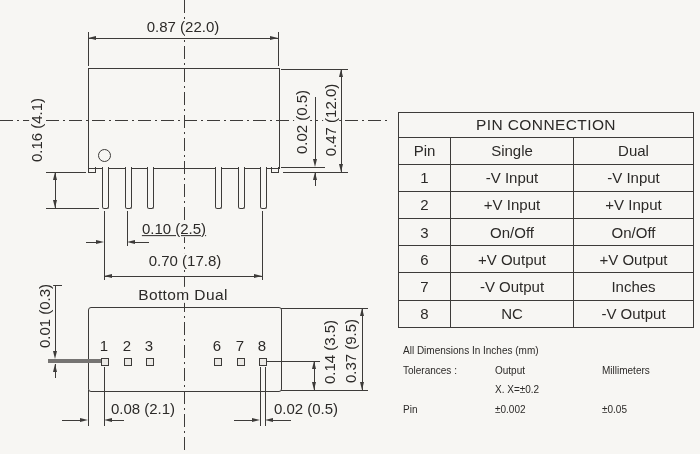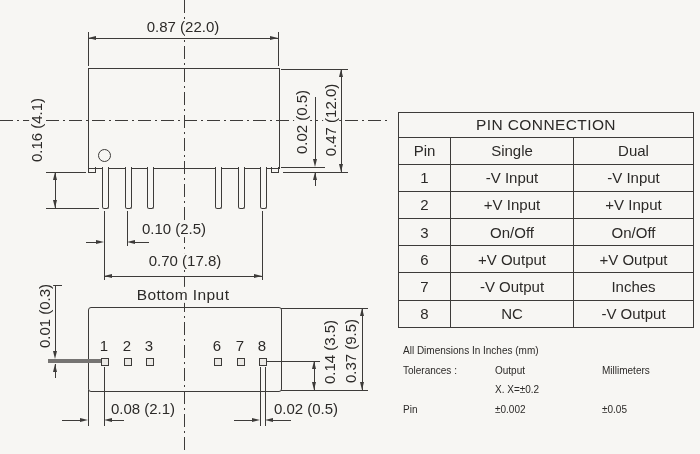--- a/index.html
+++ b/index.html
@@ -87,28 +87,28 @@
   <div class="ar d" style="left:338.5px;top:163.5px;"></div>
   <div class="lbl rot" style="left:331px;top:120px;">0.47 (12.0)</div>
 
   <div class="vl" style="left:104px;top:211px;height:69px;"></div>
   <div class="vl" style="left:127px;top:211px;height:35px;"></div>
   <div class="vl" style="left:262px;top:211px;height:69px;"></div>
   <div class="hl" style="left:86px;top:242px;width:12px;"></div>
   <div class="ar r" style="left:96px;top:239.5px;"></div>
   <div class="ar l" style="left:127px;top:239.5px;"></div>
   <div class="hl" style="left:135px;top:242px;width:14px;"></div>
-  <div class="lbl" style="left:174px;top:229px;">0.10 (2.5)</div>
+  <div class="lbl" style="left:174px;top:229px;text-decoration:underline;">0.10 (2.5)</div>
 
   <div class="hl" style="left:104px;top:276px;width:158px;"></div>
   <div class="ar l" style="left:104px;top:273.5px;"></div>
   <div class="ar r" style="left:254px;top:273.5px;"></div>
   <div class="lbl" style="left:185px;top:261px;">0.70 (17.8)</div>
 
-  <div class="lbl" style="left:183px;top:295px;font-size:15.5px;letter-spacing:.4px;">Bottom Input</div>
+  <div class="lbl" style="left:183px;top:295px;font-size:15.5px;letter-spacing:.4px;">Bottom Dual</div>
   <div class="box" style="left:88px;top:307px;width:192px;height:83px;border-radius:3px;"></div>
   <div style="position:absolute;left:48px;top:359px;width:53px;height:4px;background:#767472;"></div>
 
   <div class="pad" style="left:101px;top:358px;"></div>
   <div class="pad" style="left:124px;top:358px;"></div>
   <div class="pad" style="left:146px;top:358px;"></div>
   <div class="pad" style="left:214px;top:358px;"></div>
   <div class="pad" style="left:237px;top:358px;"></div>
   <div class="pad" style="left:259px;top:358px;"></div>
 

